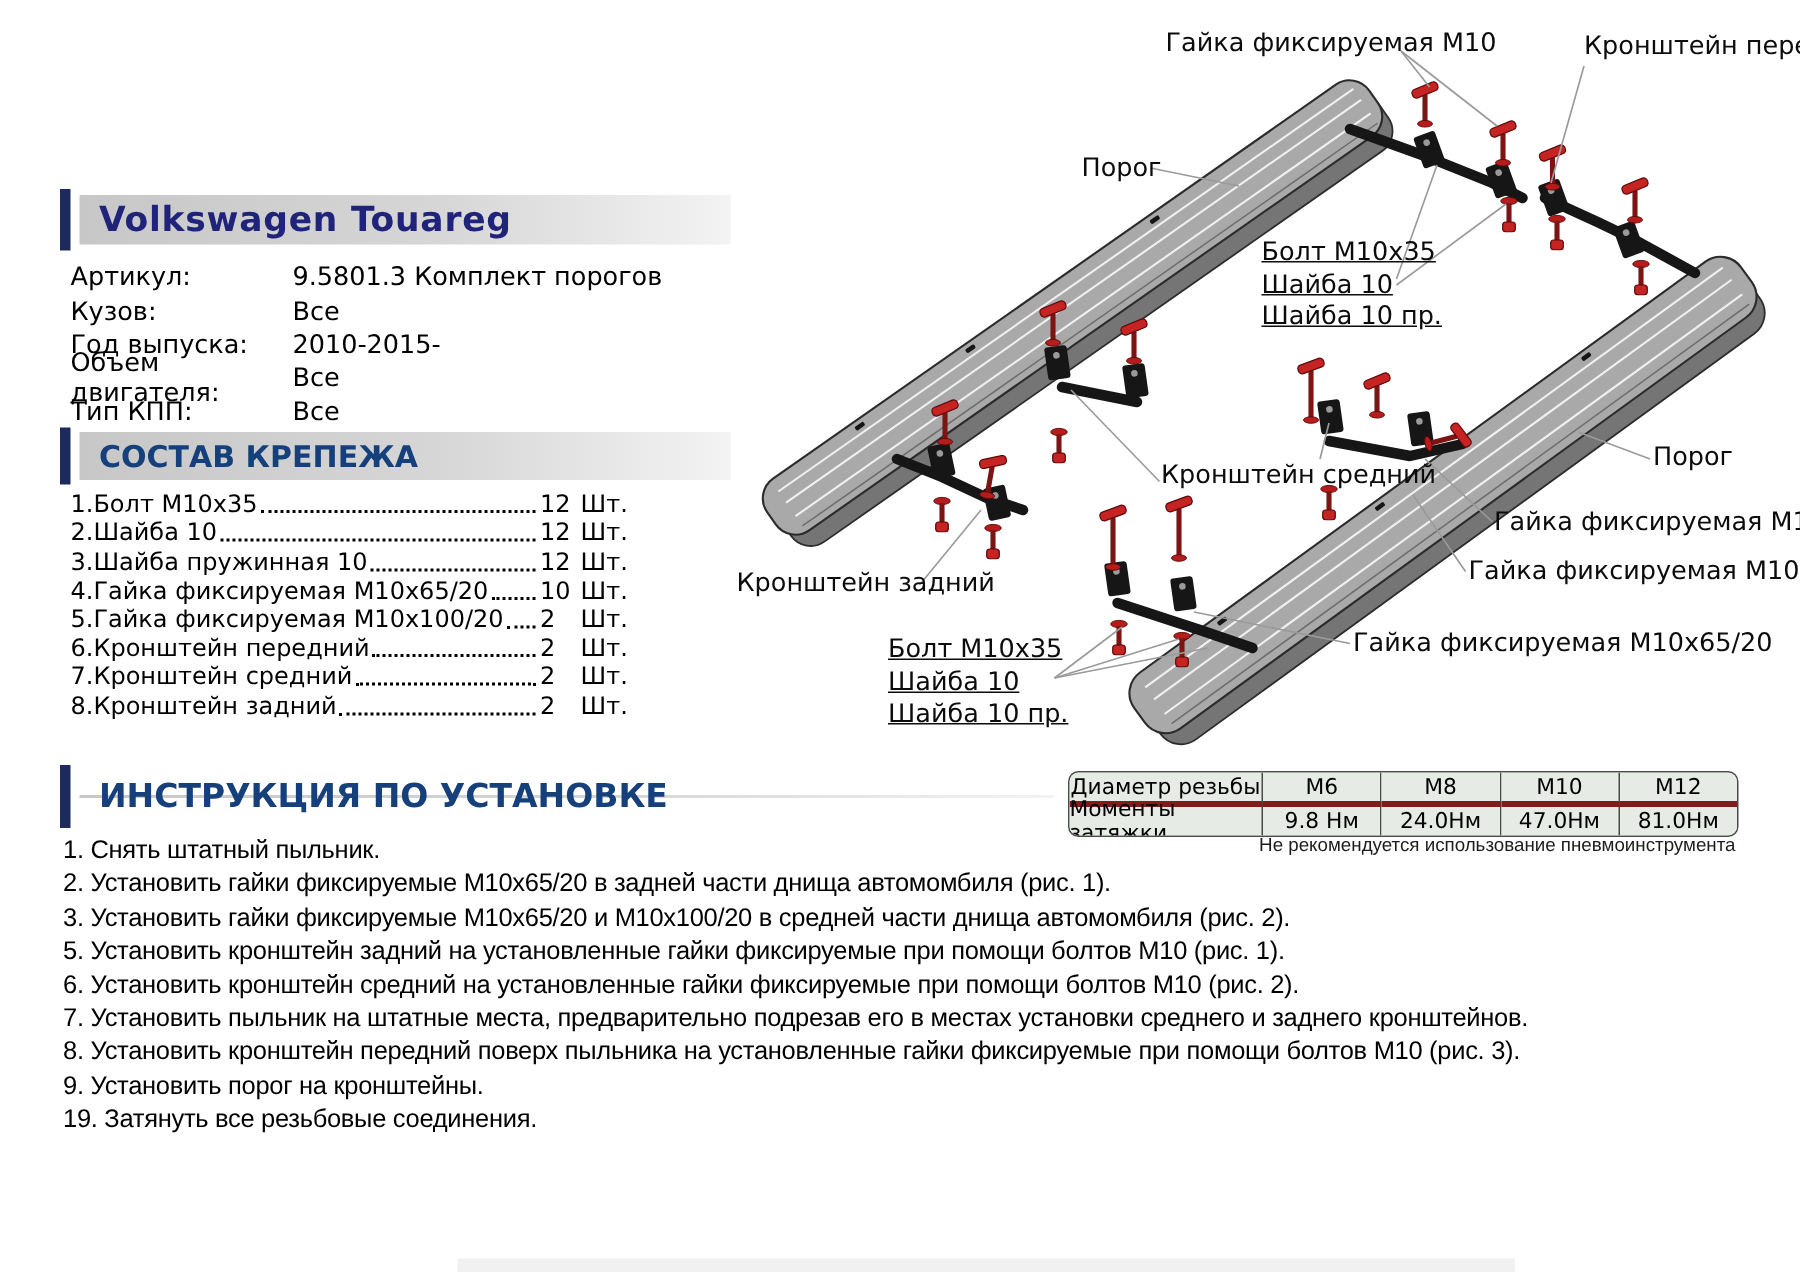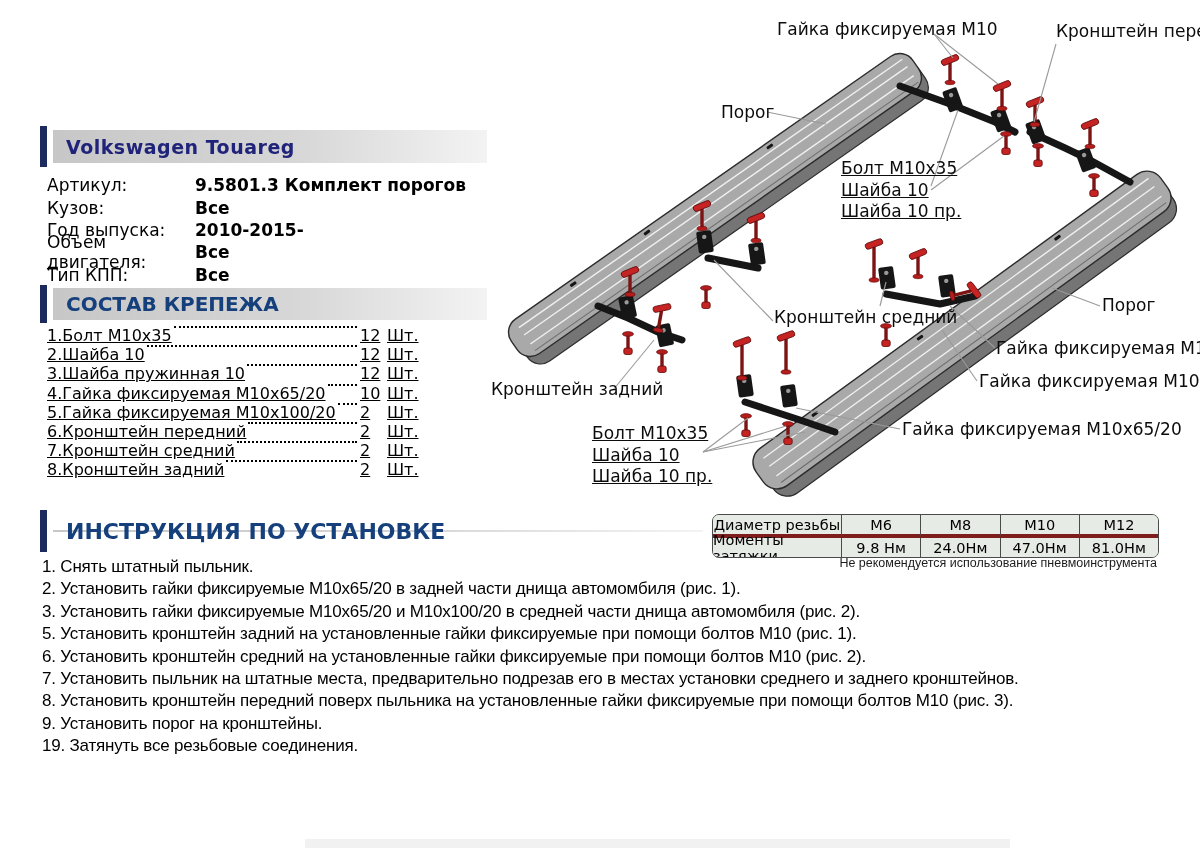--- a/index.html
+++ b/index.html
@@ -8,37 +8,37 @@
 
   
   .sec{position:absolute;display:flex;align-items:stretch;}
   .sec .vbar{width:7px;background:var(--navy-bar);}
   .sec .gap{width:6px;}
   .sec .grad{flex:1;display:flex;align-items:center;
              background:linear-gradient(90deg,var(--bar-from) 0%,#d6d6d6 55%,var(--bar-to) 100%);}
   .sec .grad .t{padding-left:13px;font-weight:bold;white-space:nowrap;}
   .sec-vw{left:40px;top:126px;width:447px;height:41px;}
   .sec-vw .grad{margin:4px 0;}
-  .sec-vw .t{font-size:19px;color:var(--title-text);letter-spacing:.5px;}
+  .sec-vw .t{font-size:23px;color:var(--title-text);letter-spacing:.5px;}
   .sec-parts{left:40px;top:285px;width:447px;height:38px;}
   .sec-parts .grad{margin:3px 0;}
   .sec-parts .t{font-size:20px;color:var(--section-title);}
   .sec-instr{left:40px;top:510px;width:663px;height:42px;}
   .sec-instr .grad{margin:20px 0;}
   .sec-instr .t{font-size:22px;color:var(--section-title);}
 
   
   .specs{position:absolute;left:47px;top:174px;width:440px;font-size:17px;}
   .specs .row{display:flex;height:22.4px;align-items:center;}
   .specs .lbl{width:148px;}
-  .specs .val{font-weight:bold;}
+  .specs .val{font-weight:normal;}
 
   
   .parts{position:absolute;left:47px;top:326px;width:376px;font-size:16px;}
-  .parts .row{display:flex;align-items:flex-start;height:19.2px;text-decoration:underline;}
+  .parts .row{display:flex;align-items:flex-end;height:19.2px;}
   .parts .nm{white-space:nowrap;}
   .parts .leader{flex:1;border-bottom:2px dotted #000;margin:0 3px 3px 2px;min-width:8px;}
   .parts .q{width:27px;}
   .parts .u{width:36px;}
 
   
   .instr{position:absolute;left:42px;top:557px;width:1150px;
          font-family:"Liberation Sans",sans-serif;font-size:17px;}
   .instr .step{height:22.4px;white-space:nowrap;letter-spacing:-0.2px;}
 

